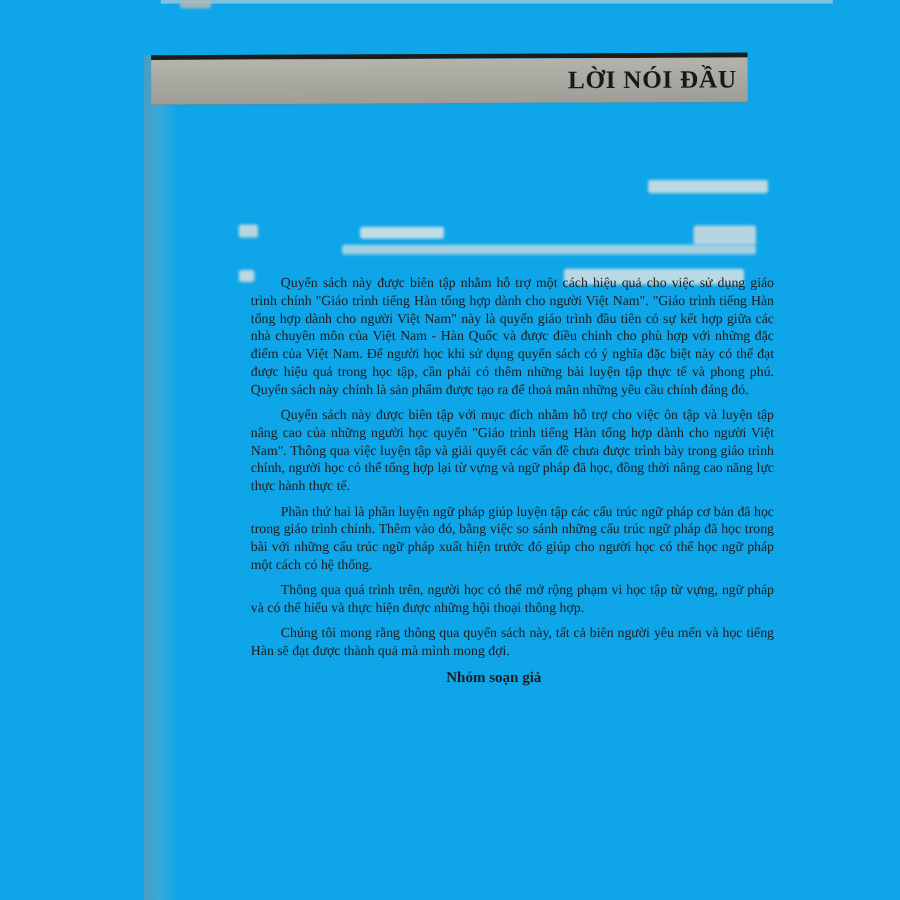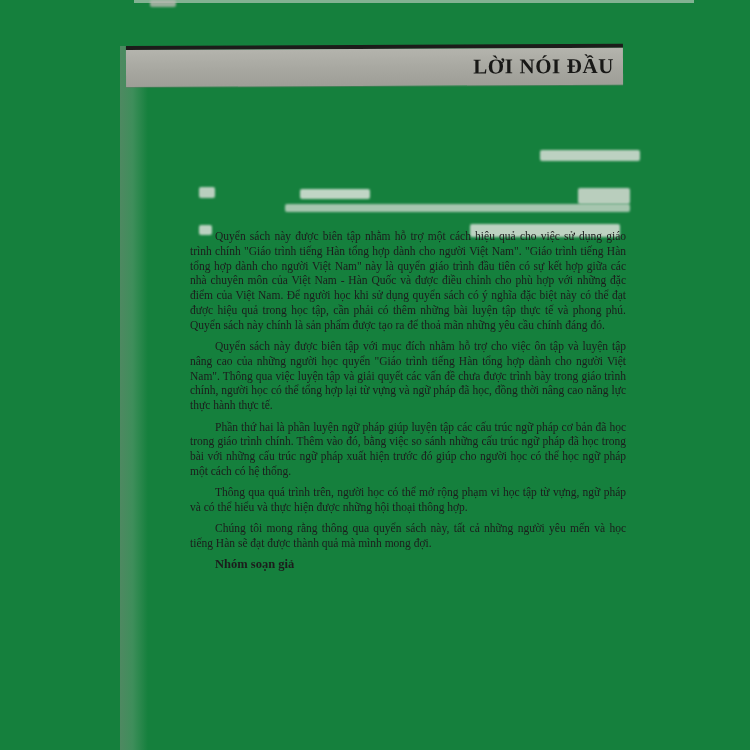--- a/index.html
+++ b/index.html
@@ -3,21 +3,21 @@
 <meta charset="utf-8">
 <style>
   html,body{margin:0;padding:0;}
   body{
     width:750px;height:750px;position:relative;overflow:hidden;
     background:#ffffff;
     font-family:"Liberation Serif", serif;
   }
   
   .scan-page{
-    position:absolute;inset:0;background:#15803d;
+    position:absolute;inset:0;background:#0ea5e9;
   }
   
   .scan-top-edge{
     position:absolute;left:134px;top:0;width:560px;height:3px;
     background:#dcdcd8;opacity:.55;filter:blur(.5px);
   }
   .scan-top-mark{
     position:absolute;left:150px;top:0;width:26px;height:7px;
     background:#b9b9b2;opacity:.8;filter:blur(1px);border-radius:2px;
   }
@@ -39,27 +39,27 @@
     display:flex;align-items:center;justify-content:flex-end;
     padding-right:9px;
     box-shadow:0 1px 0 rgba(120,120,114,.4);
   }
   .band-title{
     font-weight:bold;font-size:21px;letter-spacing:.6px;color:#181816;
     font-family:"Liberation Serif", serif;
   }
   
   .content{
-    position:absolute;left:190px;top:229px;width:436px;
+    position:absolute;left:209px;top:229px;width:436px;
     color:#1c1c1c;font-size:11.5px;line-height:14.8px;
     text-align:justify;
   }
   .content p{margin:0 0 6.5px 0;text-indent:25px;}
   .signature{
-    margin-top:9px;text-align:left;padding-right:56px;
+    margin-top:9px;text-align:center;padding-right:56px;
     font-weight:bold;font-size:12.5px;text-indent:0;
   }
   
   .artifact{position:absolute;filter:blur(1.2px);border-radius:2px;}
   .a1{left:540px;top:150px;width:100px;height:11px;background:#e6e6e2;opacity:.8;}
   .a2{left:578px;top:188px;width:52px;height:16px;background:#e2e2de;opacity:.8;}
   .a3{left:470px;top:224px;width:150px;height:13px;background:#e7e7e3;opacity:.8;}
   .a4{left:199px;top:187px;width:16px;height:11px;background:#e3e3df;opacity:.8;}
   .a5{left:199px;top:225px;width:13px;height:10px;background:#e6e6e2;opacity:.8;}
   .a6{left:300px;top:189px;width:70px;height:10px;background:#ebebe7;opacity:.8;}
@@ -87,17 +87,17 @@
     <div class="band">
       <span class="band-title">LỜI NÓI ĐẦU</span>
     </div>
   </div>
 
   <div class="content">
     <p>Quyển sách này được biên tập nhằm hỗ trợ một cách hiệu quả cho việc sử dụng giáo trình chính "Giáo trình tiếng Hàn tổng hợp dành cho người Việt Nam". "Giáo trình tiếng Hàn tổng hợp dành cho người Việt Nam" này là quyển giáo trình đầu tiên có sự kết hợp giữa các nhà chuyên môn của Việt Nam - Hàn Quốc và được điều chỉnh cho phù hợp với những đặc điểm của Việt Nam.  Để người học khi sử dụng quyển sách có ý nghĩa đặc biệt này có thể đạt được hiệu quả trong học tập, cần phải có thêm những bài luyện tập thực tế và phong phú. Quyển sách này chính là sản phẩm được tạo ra để thoả mãn những yêu cầu chính đáng đó.</p>
     <p>Quyển sách này được biên tập với mục đích nhằm hỗ trợ cho việc ôn tập và luyện tập nâng cao của những người học quyển "Giáo trình tiếng Hàn tổng hợp dành cho người Việt Nam".  Thông qua việc luyện tập và giải quyết các vấn đề chưa được trình bày trong giáo trình chính, người học có thể tổng hợp lại từ vựng và ngữ pháp đã học, đồng thời nâng cao năng lực thực hành thực tế.</p>
     <p>Phần thứ hai là phần luyện ngữ pháp giúp luyện tập các cấu trúc ngữ pháp cơ bản đã học trong giáo trình chính. Thêm vào đó, bằng việc so sánh những cấu trúc ngữ pháp đã học trong bài với những cấu trúc ngữ pháp xuất hiện trước đó giúp cho người học có thể học ngữ pháp một cách có hệ thống.</p>
     <p>Thông qua quá trình trên, người học có thể mở rộng phạm vi học tập từ vựng, ngữ pháp và có thể hiểu và thực hiện được những hội thoại thông hợp.</p>
-    <p>Chúng tôi mong rằng thông qua quyển sách này, tất cả những người yêu mến và học tiếng Hàn sẽ đạt được thành quả mà mình mong đợi.</p>
+    <p>Chúng tôi mong rằng thông qua quyển sách này, tất cả biên người yêu mến và học tiếng Hàn sẽ đạt được thành quả mà mình mong đợi.</p>
     <p class="signature">Nhóm soạn giả</p>
   </div>
 
 </div>
 
 </body></html>

